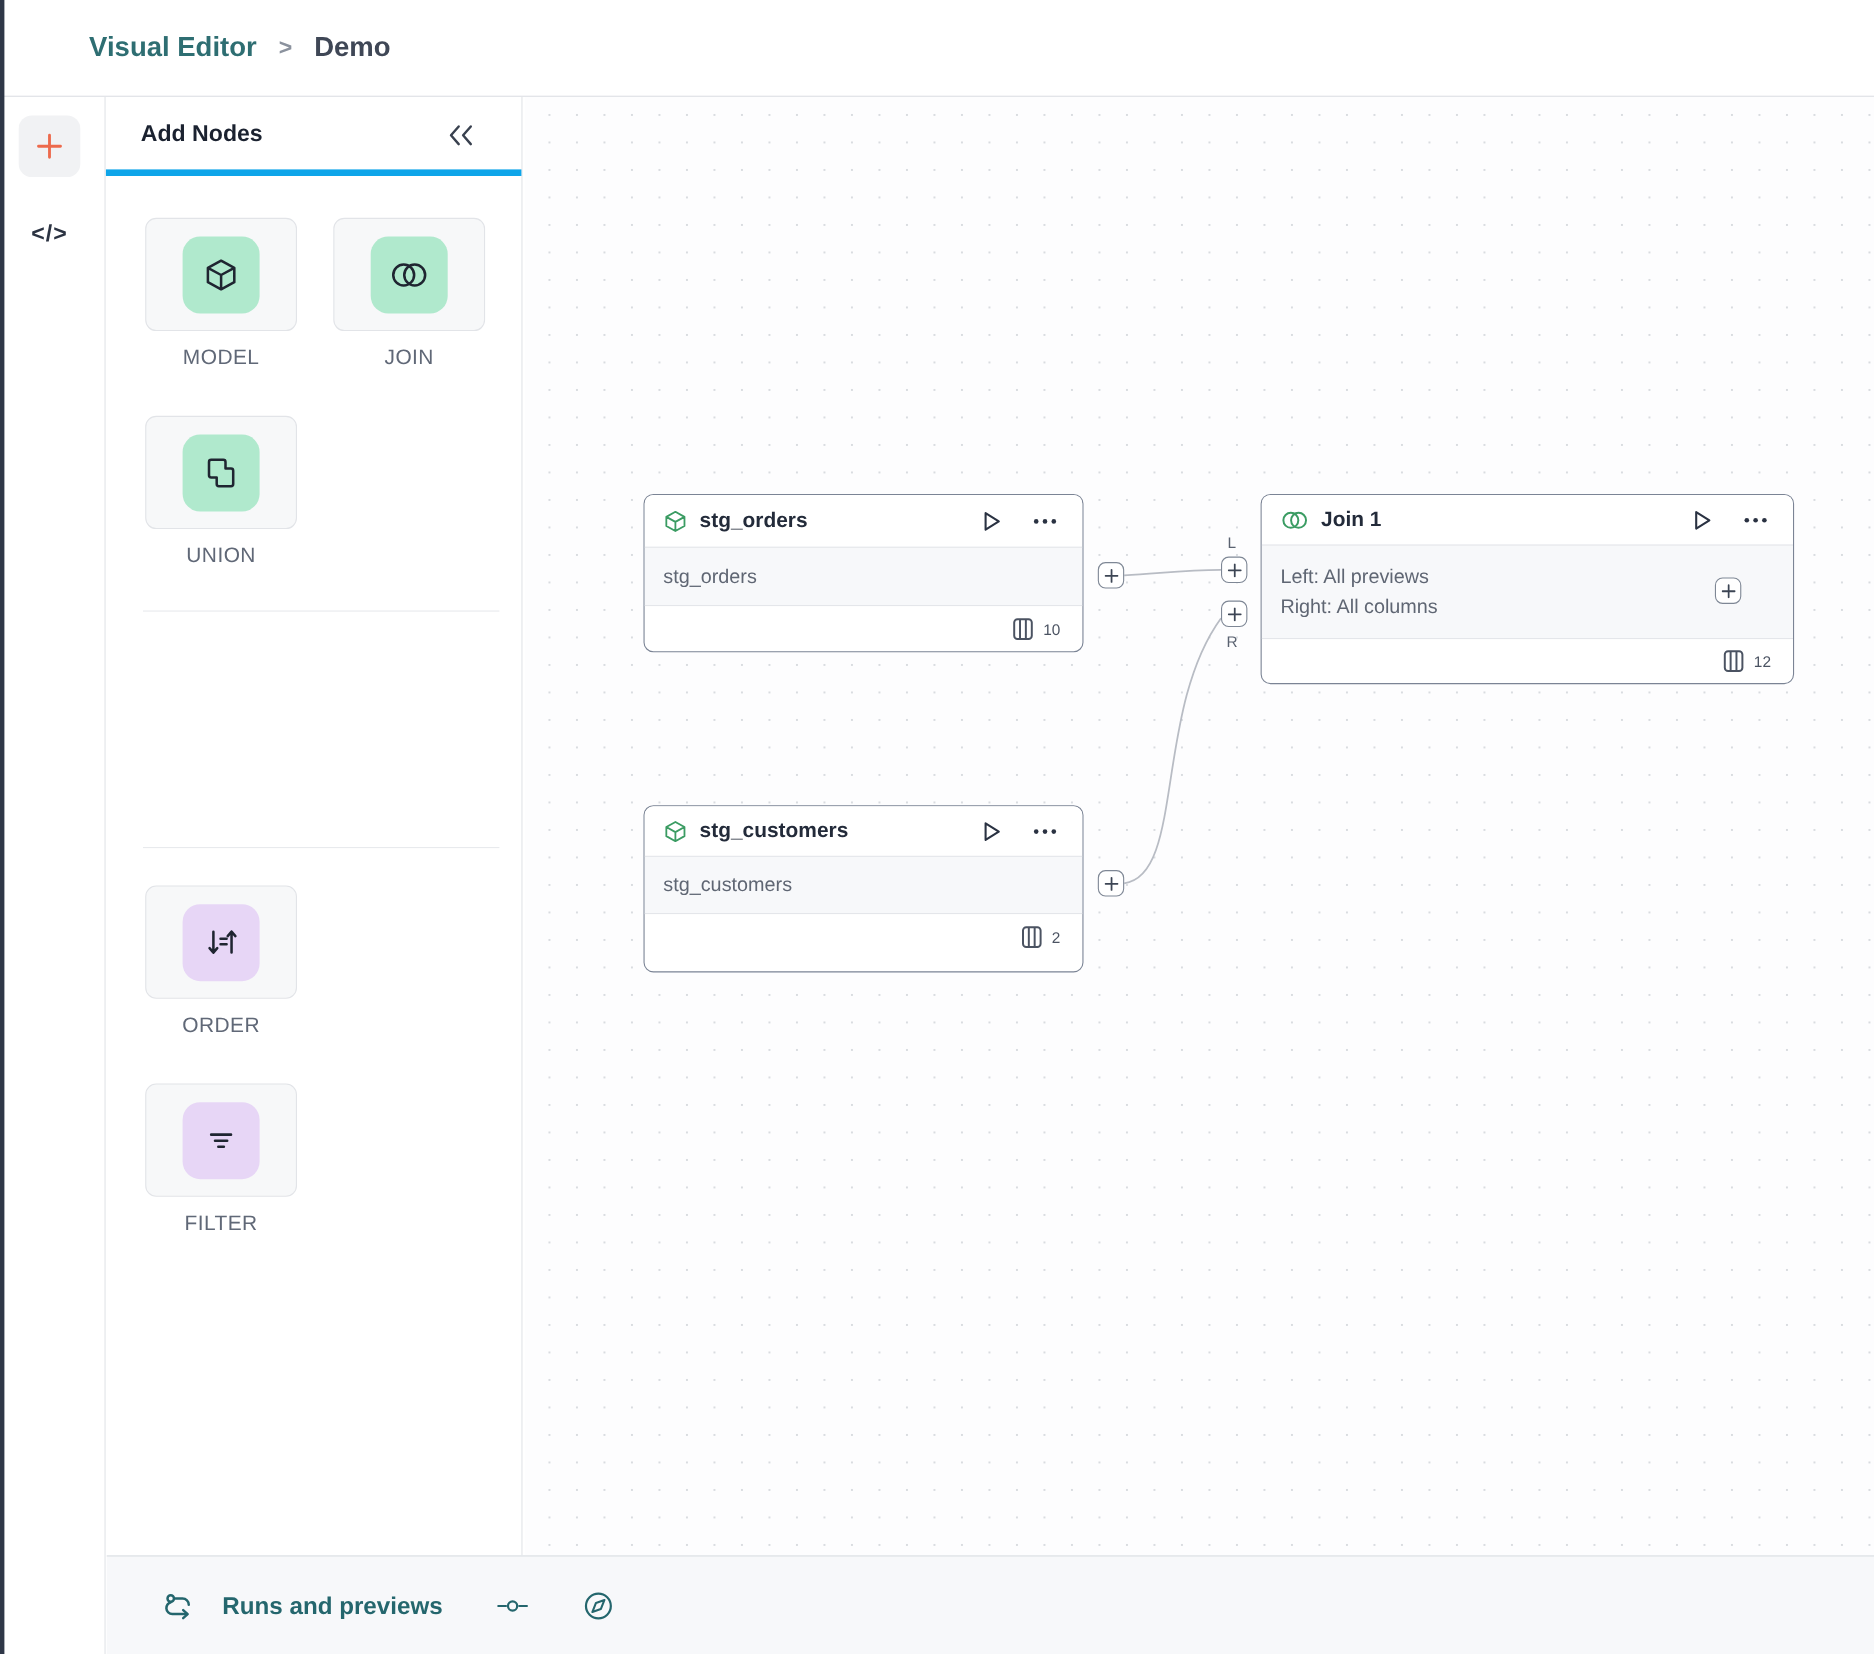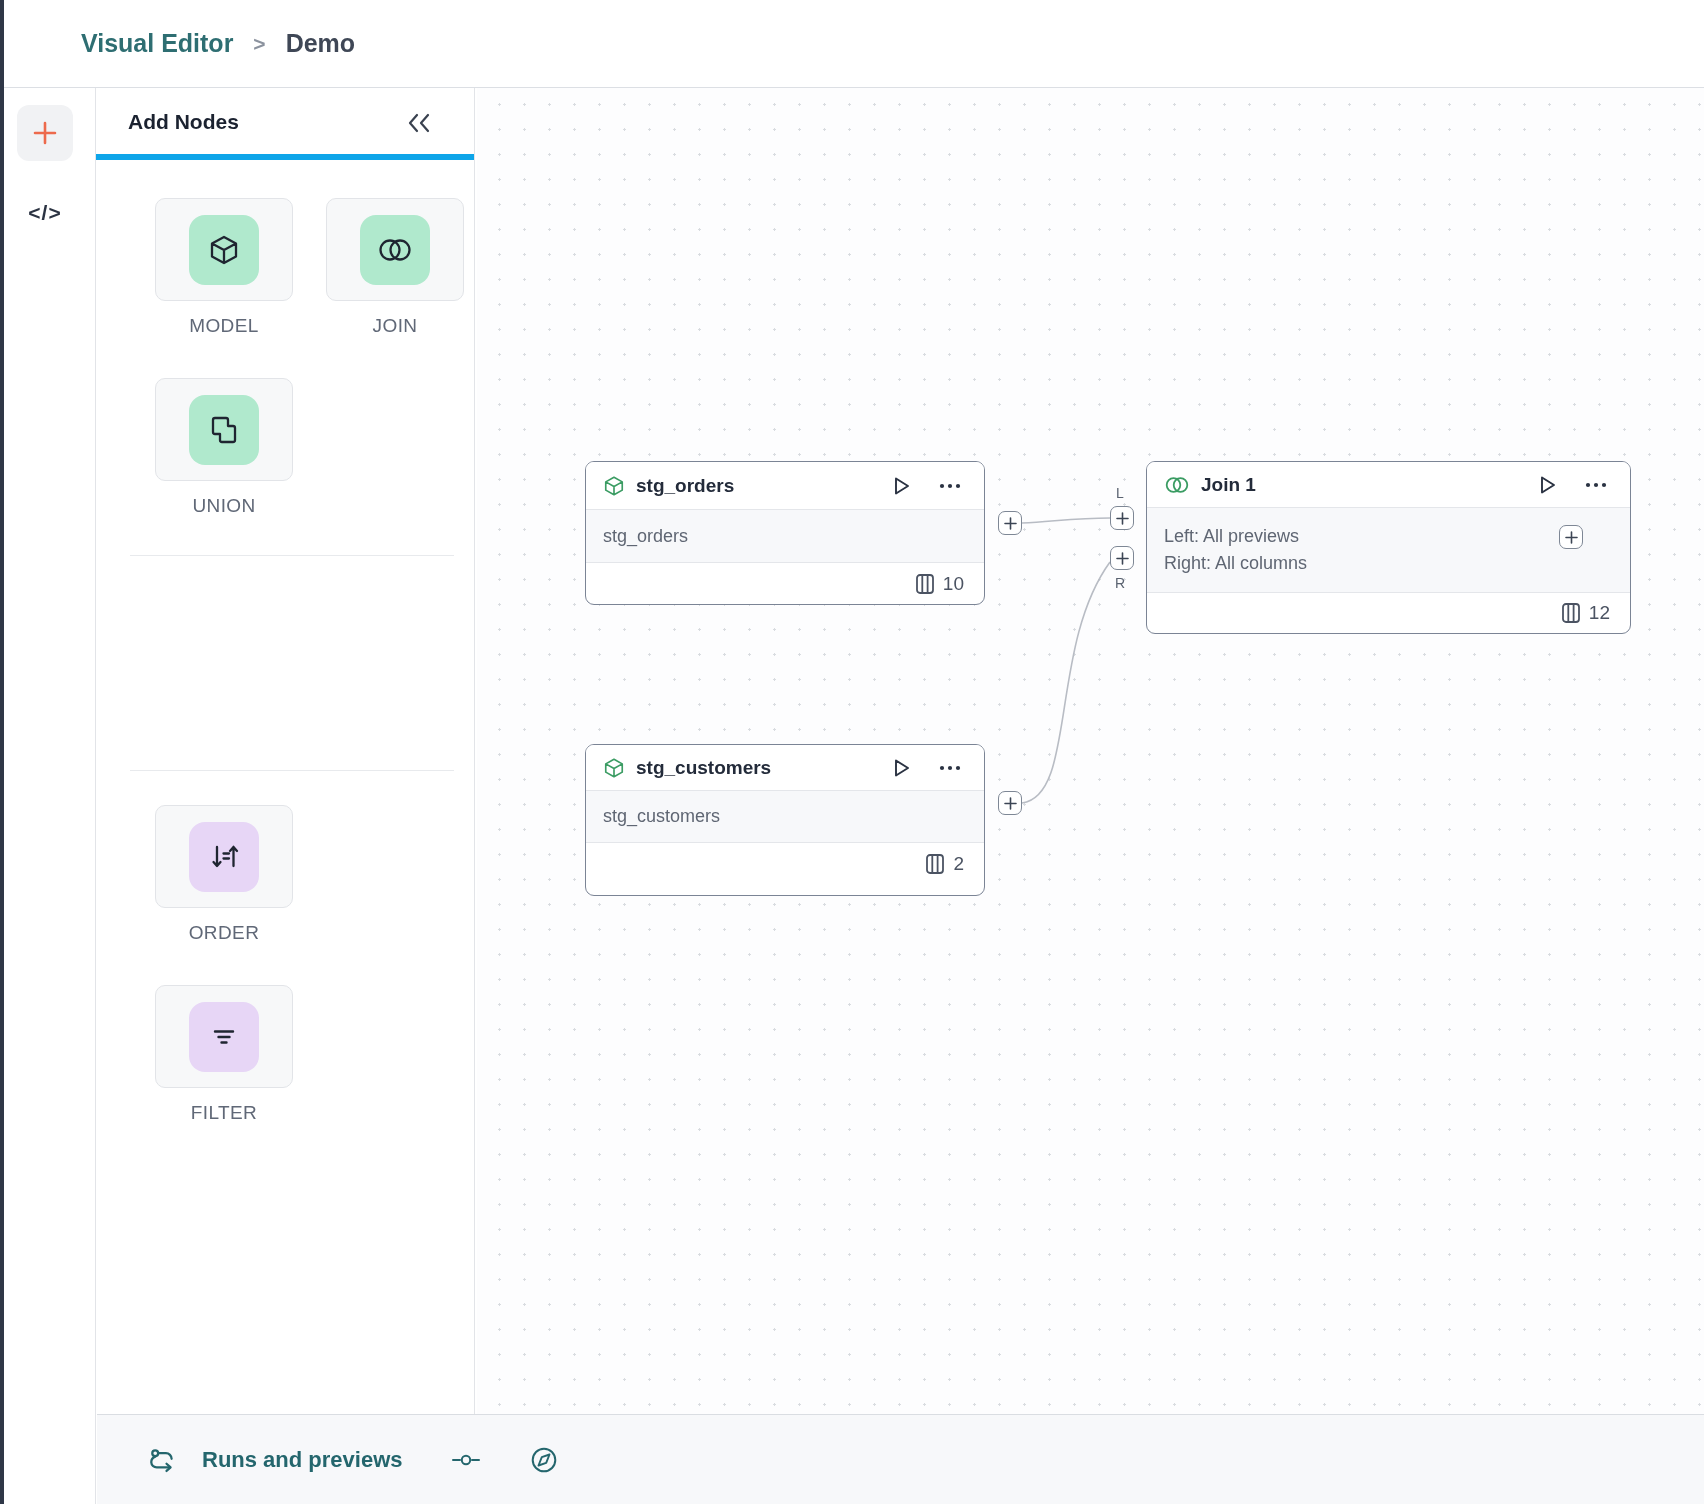--- a/index.html
+++ b/index.html
@@ -24,48 +24,48 @@
     align-items:center; justify-content:center; color:#2b3342; font-size:21px; font-weight:bold;
     letter-spacing:1px; cursor:pointer; }
 
   
   .panel { position:absolute; left:96px; top:88px; width:379px; height:1326px; background:#ffffff;
     border-right:1px solid #e2e4e8; z-index:4; }
   .panel-head { position:absolute; left:0; top:0; width:100%; height:72px; border-bottom:6px solid #0ea5e9; }
   .panel-title { position:absolute; left:32px; top:22px; font-size:21px; font-weight:bold; color:#1b2230; }
   .panel-collapse { position:absolute; right:40px; top:22px; width:30px; height:26px; cursor:pointer;
     display:flex; align-items:center; justify-content:center; }
-  .tile-row { position:absolute; left:36px; display:flex; gap:33px;margin-left:23px; }
+  .tile-row { position:absolute; left:36px; display:flex; gap:33px; }
   .tile-item { position:relative; width:138px; }
   .tile-card { width:138px; height:103px; background:#f7f8f9; border:1.5px solid #e2e4e8; border-radius:10px;
     display:flex; align-items:center; justify-content:center; cursor:pointer; }
   .tile-ic { width:70px; height:70px; border-radius:16px; display:flex; align-items:center; justify-content:center; }
   .tint-green  { background:#b0e9cd; }
   .tint-blue   { background:#c9cff5; }
   .tint-purple { background:#e7d6f6; }
   .tile-label { position:absolute; top:117px; left:50%; transform:translateX(-50%); white-space:nowrap;
     font-size:19px; color:#606877; letter-spacing:0.4px; }
   .panel-div { position:absolute; left:34px; right:20px; height:1px; background:#e8eaed; }
 
   
   .canvas { position:absolute; left:477px; top:88px; width:1227px; height:1326px; background:#fdfdfe;
     background-image:radial-gradient(#d9dce0 1.3px, transparent 1.3px);
     background-size:25px 25px; background-position:10px 4px; }
   .edges { position:absolute; left:0; top:0; width:1227px; height:1326px; pointer-events:none; }
 
   .node { position:absolute; background:#ffffff; border:1.5px solid #7b8495; border-radius:9px;
-    overflow:hidden; cursor:pointer;margin-top:12px; }
+    overflow:hidden; cursor:pointer; }
   .node-head { height:47px; display:flex; align-items:center; padding:0 22px 0 17px; gap:11px; background:#ffffff; }
   .node-title { font-size:19px; font-weight:bold; color:#232b3a; flex:0 0 auto; }
   .node-spacer { flex:1; }
   .node-body { background:#f7f8fa; border-top:1px solid #e4e6ea; border-bottom:1px solid #e4e6ea;
     padding:0 17px; display:flex; flex-direction:column; justify-content:center; }
   .node-body .bline { font-size:18px; color:#5f6673; line-height:27px; }
   .node-foot { display:flex; align-items:center; justify-content:flex-end; gap:8px; padding:0 20px; }
-  .node-count { font-size:19px; color:#4b5362;text-align:right; }
+  .node-count { font-size:14px; color:#4b5362;text-align:right; }
   .icon-btn { display:flex; align-items:center; justify-content:center; cursor:pointer; }
 
   .handle { position:absolute; width:24px; height:24px; background:#ffffff; border:1.5px solid #7e8795;
     border-radius:7px; display:flex; align-items:center; justify-content:center; cursor:pointer; z-index:3; }
   .handle-lab { position:absolute; font-size:14px; color:#5a6270; z-index:3; }
 
   
   .botbar { position:absolute; left:97px; top:1414px; width:1607px; height:90px; background:#f7f8fa;
     border-top:1px solid #dadde2; display:flex; align-items:center; padding-left:51px; z-index:6; }
   .runs-btn { display:flex; align-items:center; gap:26px; color:#24666d; cursor:pointer;text-align:center; }

